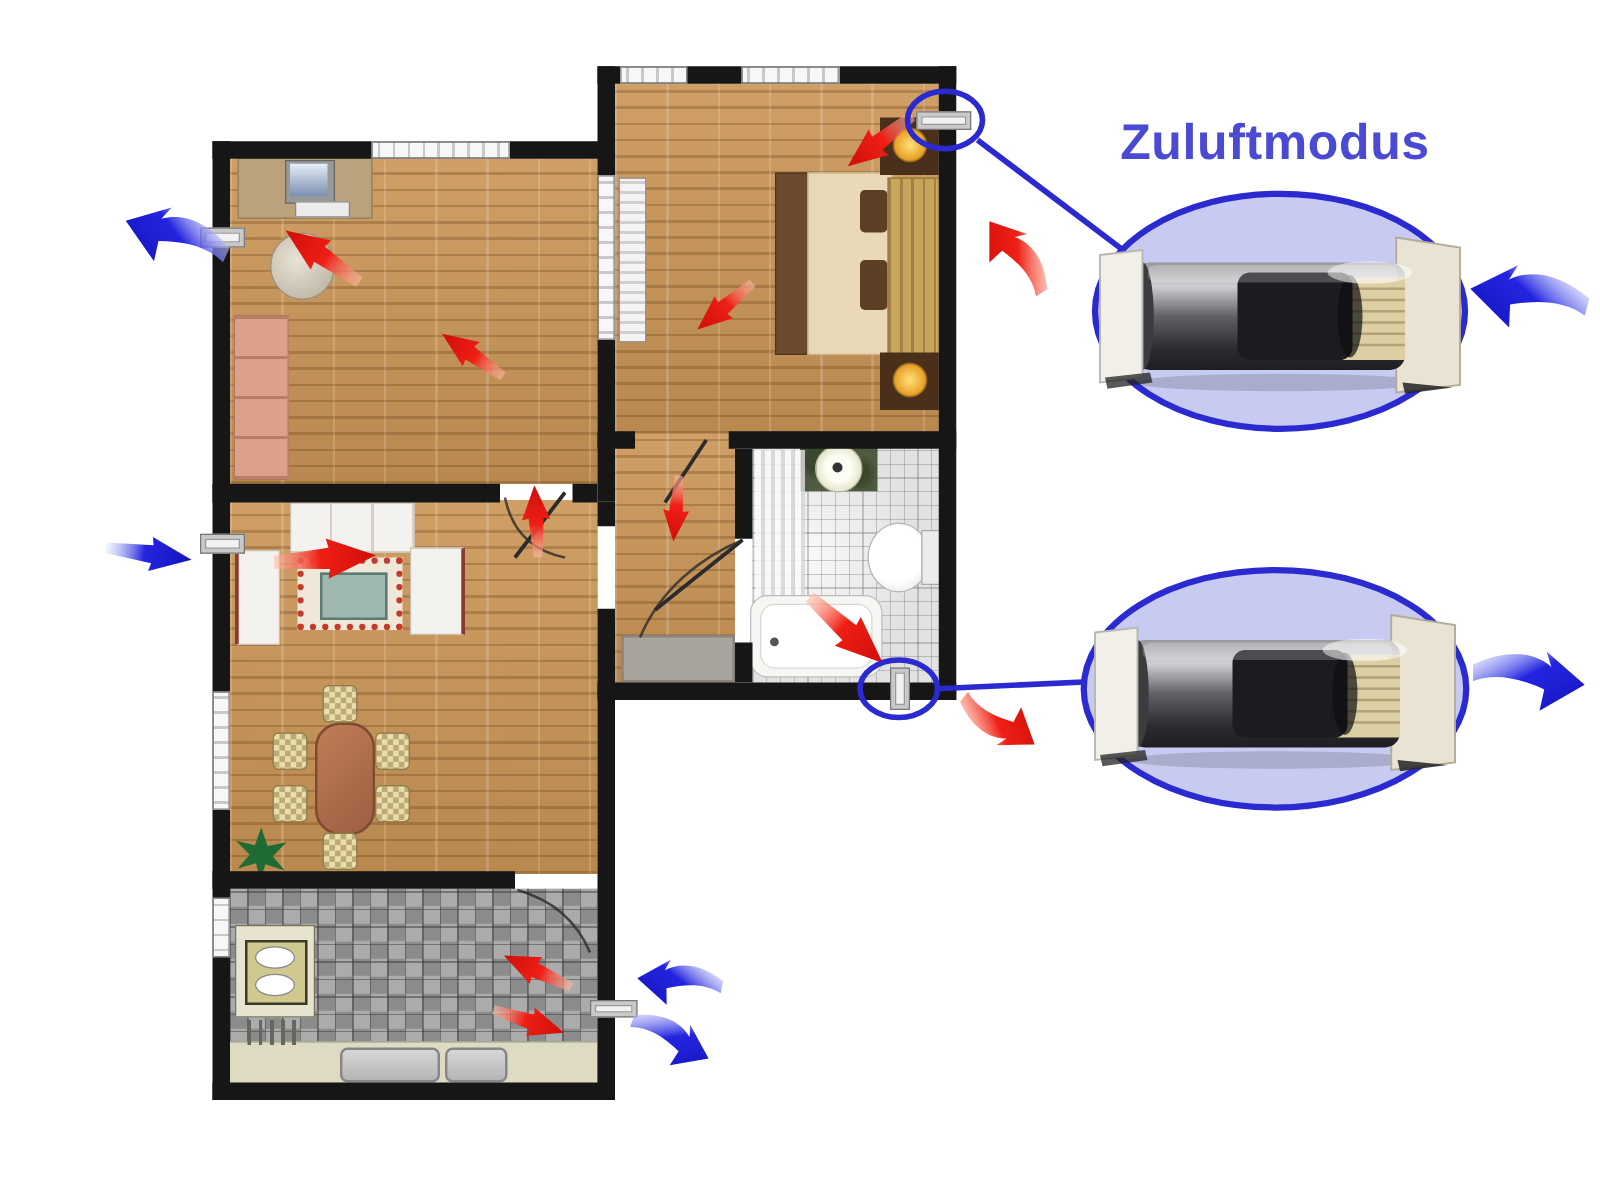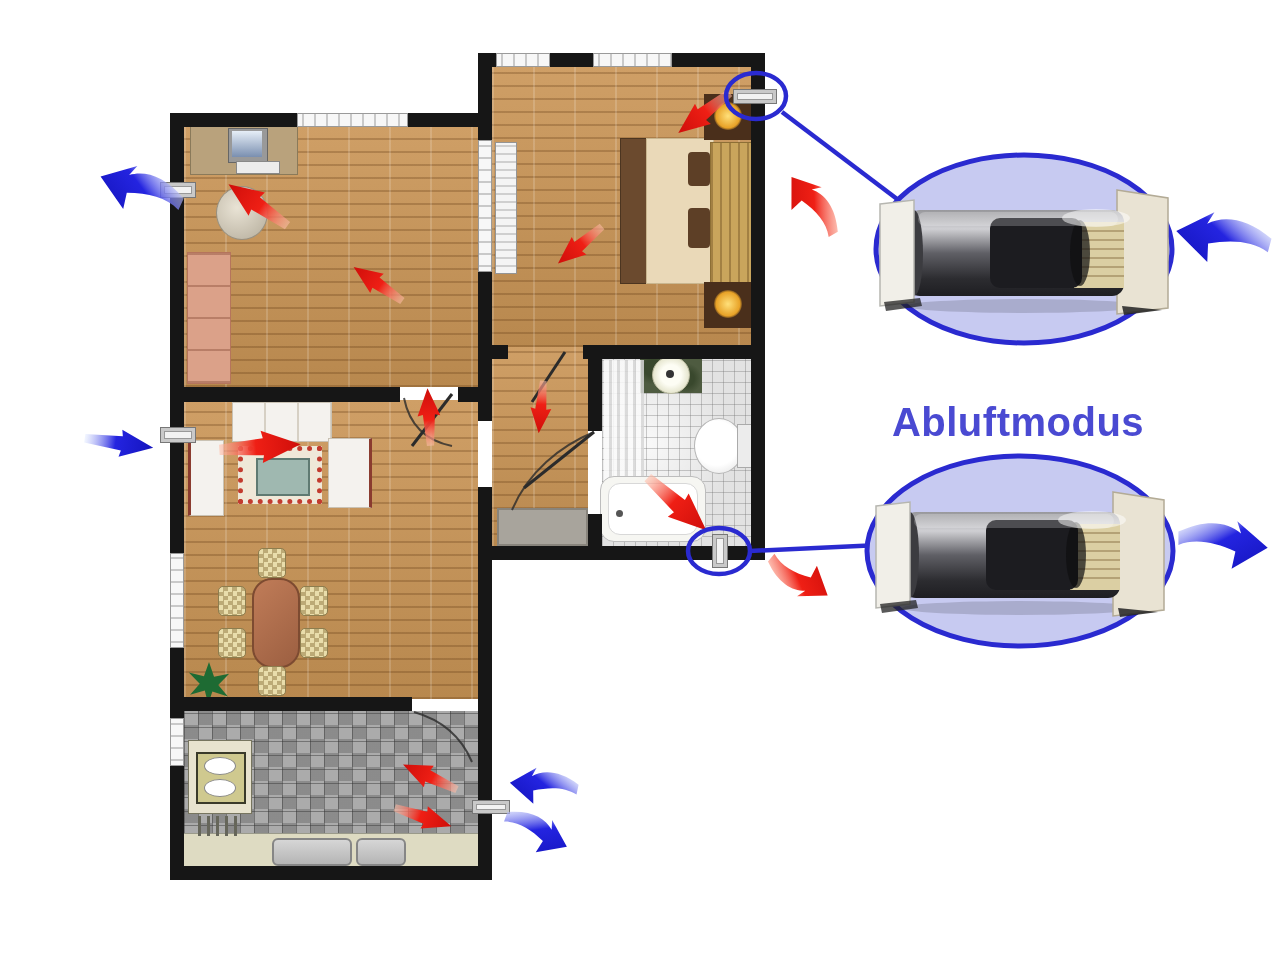--- a/index.html
+++ b/index.html
@@ -234,15 +234,15 @@
     <g>
       <ellipse cx="1024" cy="249" rx="148" ry="94" fill="#c7caf1" stroke="#2a2ad0" stroke-width="5"></ellipse>
       <use href="#vent-device" transform="translate(874,184)"></use>
     </g>
     <g>
       <ellipse cx="1020" cy="551" rx="153" ry="95" fill="#c7caf1" stroke="#2a2ad0" stroke-width="5"></ellipse>
       <use href="#vent-device" transform="translate(870,486)"></use>
     </g>
   </svg>
 
-  <div class="mode-label" style="left:868px;top:400px;">Abluftmodus</div>
+  <div class="mode-label" style="left:870px;top:92px;">Zuluftmodus</div>
 
 </div>
 
 </body></html>

